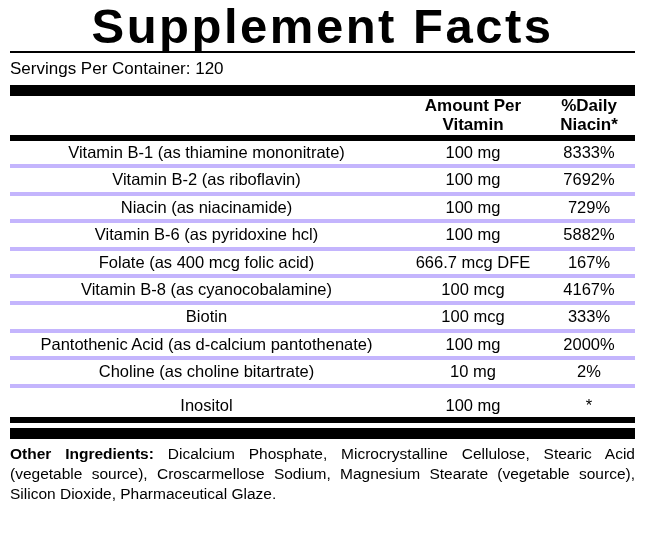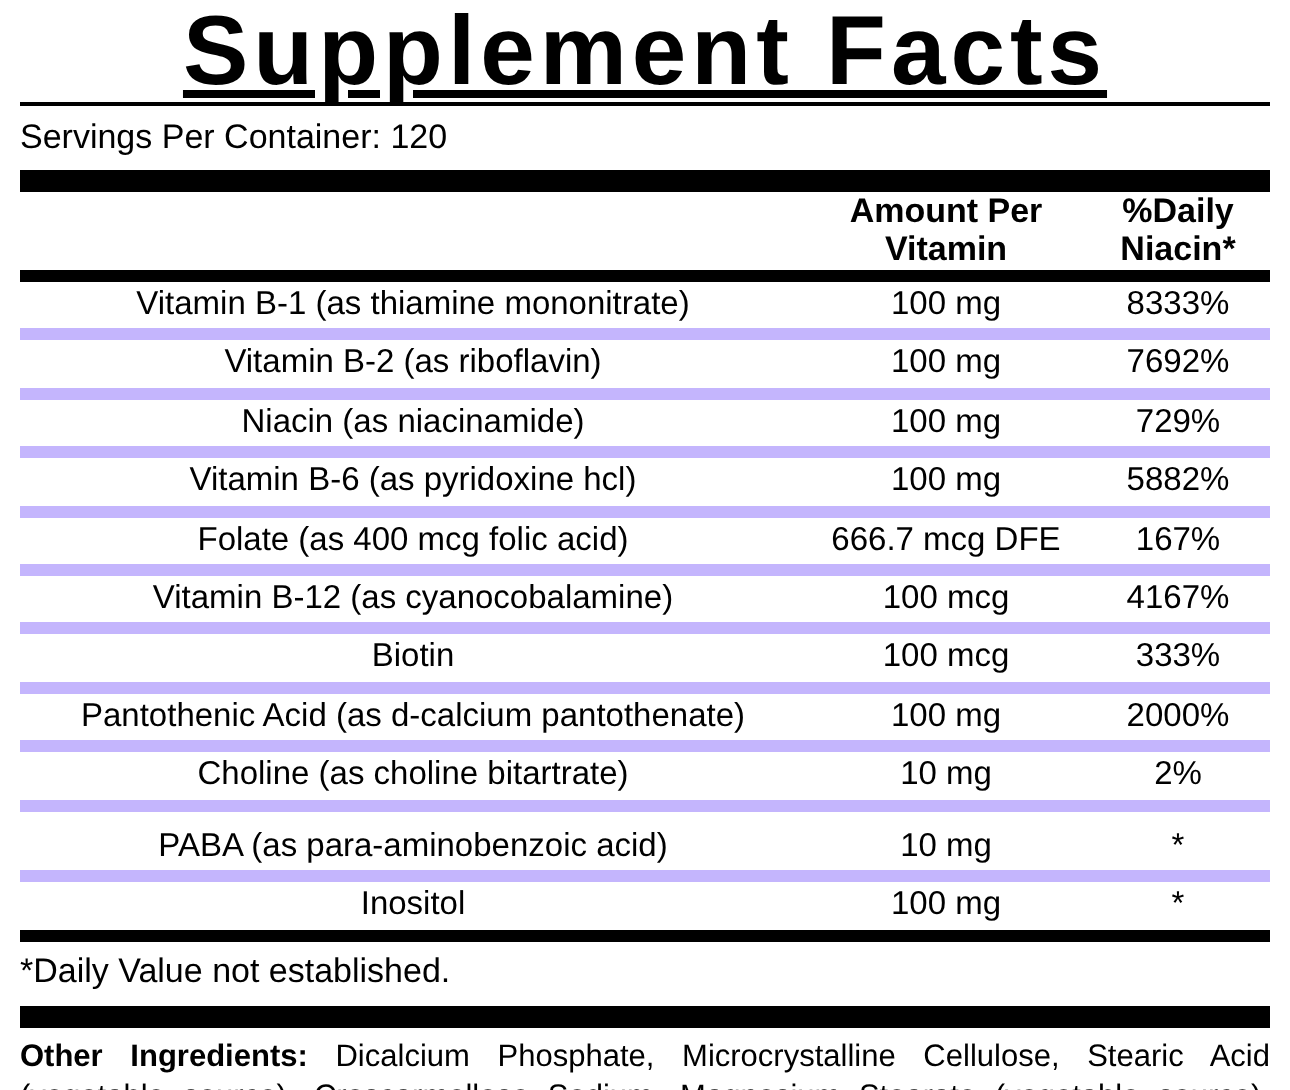--- a/index.html
+++ b/index.html
@@ -28,21 +28,20 @@
   
   .title {
     font-size: 49px;
     font-weight: bold;
     letter-spacing: 2.5px;
     line-height: 1.0;
     text-align: center;
     margin: 2px 0 0 0;
     padding: 0;
     white-space: nowrap;
-    text-decoration: underline;
   }
 
   
   .serving-block {
     margin-top: 6px;
     font-size: 17px;
     line-height: 1.22;
   }
 
   
@@ -80,21 +79,21 @@
     font-size: 17px;
     line-height: 1.15;
     text-align: center;
     padding: 3px 0 4px 0;
   }
   .hdr-row td { vertical-align: top; }
 
   tr.data-row td {
     padding: 1px 0 1px 0;
     line-height: 1.3;
-    border-bottom: 6px solid #c4b5fd;
+    border-bottom: 4px solid #c4b5fd;
     height: 21px;
   }
   tr.data-row.no-rule td { border-bottom: none; }
 
   .spacer-row td {
     height: 6px;
     border-bottom: none;
     padding: 0;
   }
 
@@ -170,21 +169,21 @@
         <td class="col-name">Vitamin B-6 (as pyridoxine hcl)</td>
         <td class="col-amt">100 mg</td>
         <td class="col-dv">5882%</td>
       </tr>
       <tr class="data-row">
         <td class="col-name">Folate (as 400 mcg folic acid)</td>
         <td class="col-amt">666.7 mcg DFE</td>
         <td class="col-dv">167%</td>
       </tr>
       <tr class="data-row">
-        <td class="col-name">Vitamin B-12 (as cyanocobalamine)</td>
+        <td class="col-name">Vitamin B-8 (as cyanocobalamine)</td>
         <td class="col-amt">100 mcg</td>
         <td class="col-dv">4167%</td>
       </tr>
       <tr class="data-row">
         <td class="col-name">Biotin</td>
         <td class="col-amt">100 mcg</td>
         <td class="col-dv">333%</td>
       </tr>
       <tr class="data-row">
         <td class="col-name nowrap">Pantothenic Acid (as d-calcium pantothenate)</td>
@@ -192,36 +191,30 @@
         <td class="col-dv">2000%</td>
       </tr>
       <tr class="data-row">
         <td class="col-name">Choline (as choline bitartrate)</td>
         <td class="col-amt">10 mg</td>
         <td class="col-dv">2%</td>
       </tr>
       <tr class="spacer-row">
         <td colspan="3"></td>
       </tr>
-      <tr class="data-row">
-        <td class="col-name">PABA (as para-aminobenzoic acid)</td>
-        <td class="col-amt">10 mg</td>
-        <td class="col-dv">*</td>
-      </tr>
       <tr class="data-row no-rule">
         <td class="col-name">Inositol</td>
         <td class="col-amt">100 mg</td>
         <td class="col-dv">*</td>
       </tr>
     </tbody>
       </table>
 
     <div class="rule-med"></div>
 
-    <div class="footnote">*Daily Value not established.</div>
 
     <div class="rule-thick"></div>
 
     <div class="other-ing">
       <b>Other Ingredients:</b><span> Dicalcium Phosphate, Microcrystalline Cellulose, Stearic Acid (vegetable source), Croscarmellose Sodium, Magnesium Stearate (vegetable source), Silicon Dioxide, Pharmaceutical Glaze.</span>
     </div>
 
   </div>
 </div>
 

